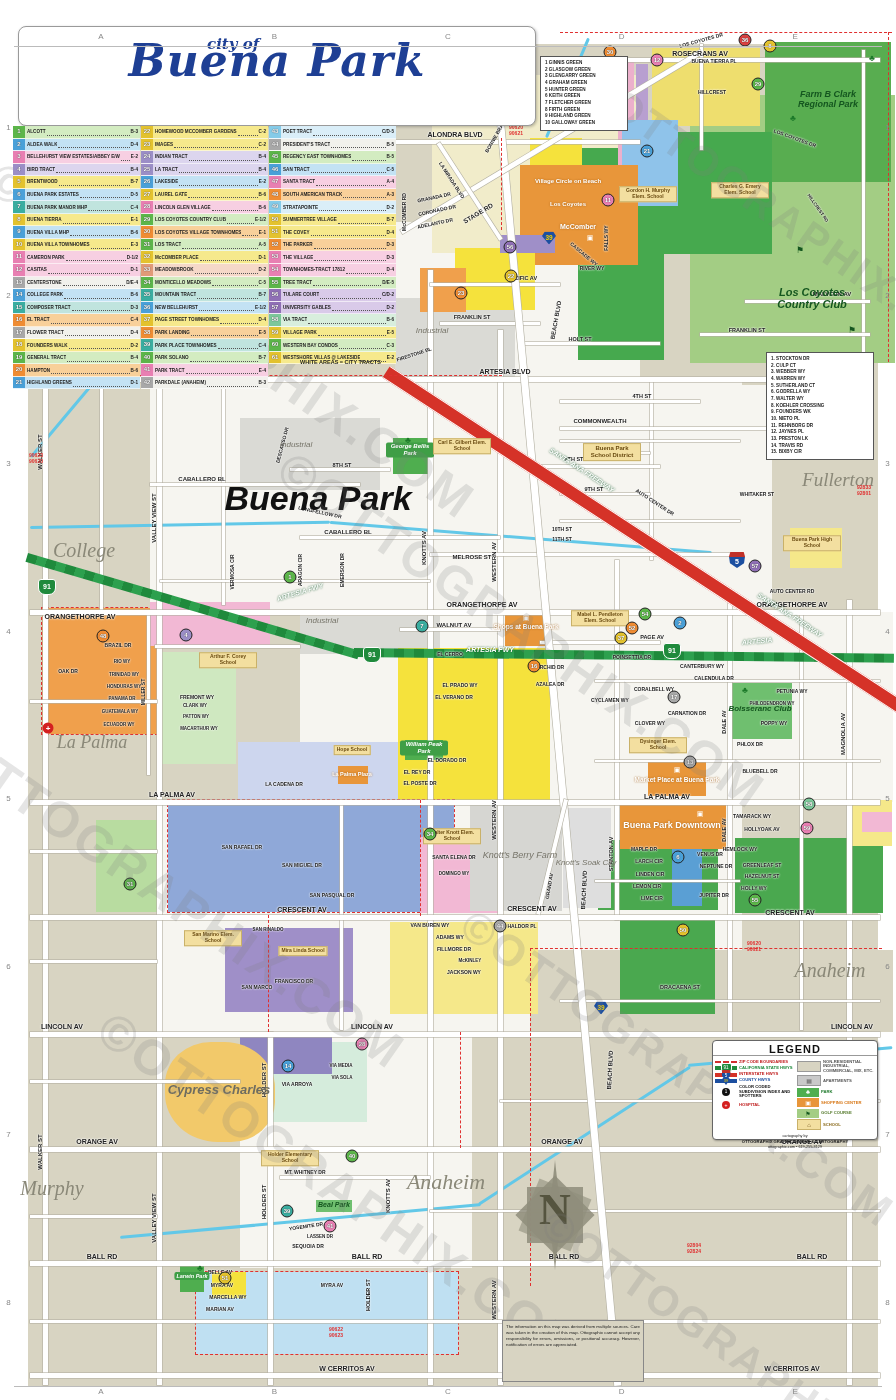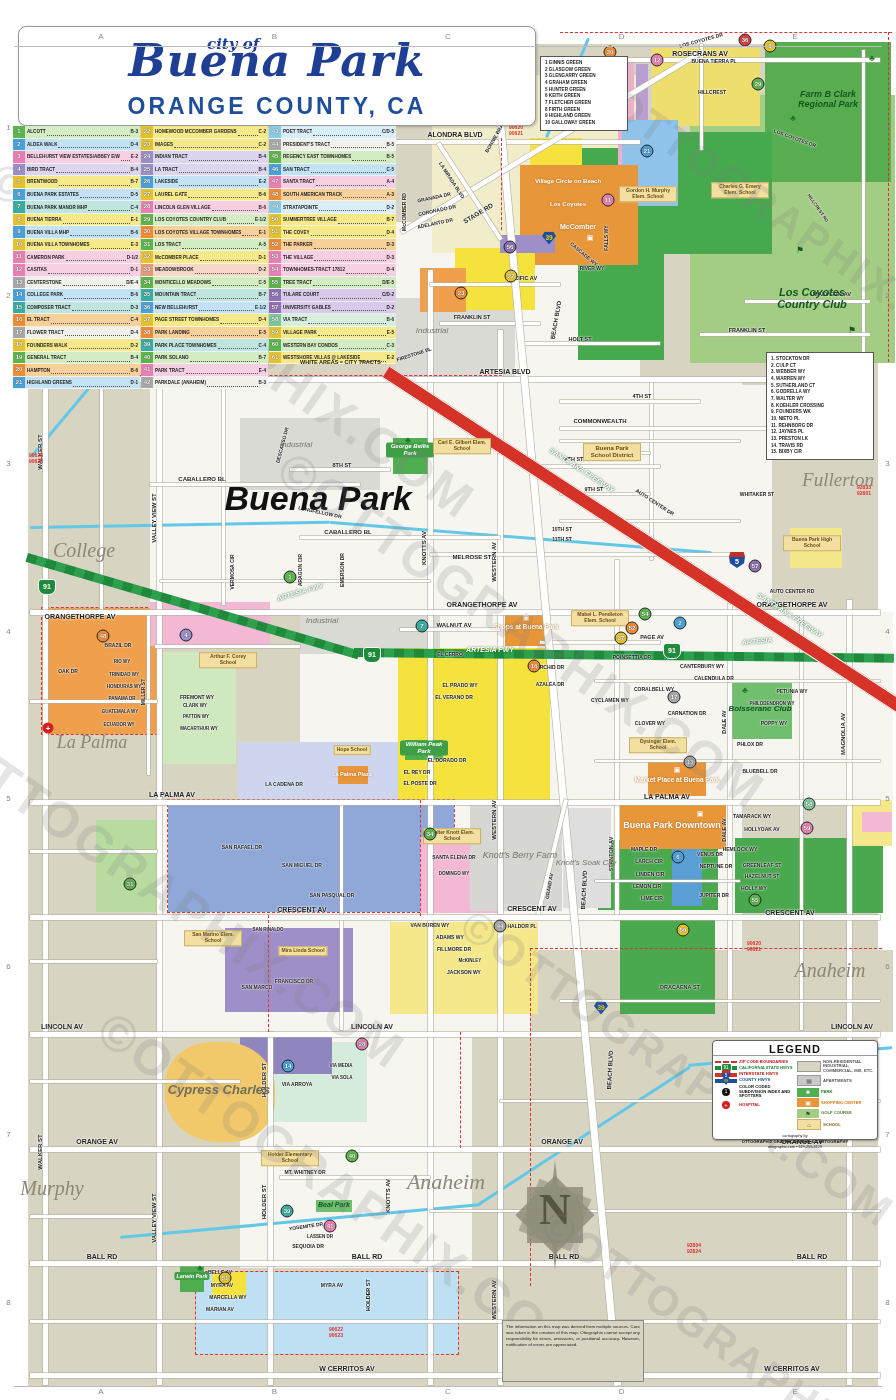--- a/index.html
+++ b/index.html
@@ -600,21 +600,20 @@
       <div>4</div>
       <div>5</div>
       <div>6</div>
       <div>7</div>
       <div>8</div>
     </div>
 
   <div id="titlecard">
     <div class="pre">city of</div>
     <div class="name">Buena Park</div>
-    <div class="sub">ORANGE COUNTY, CA</div>
   </div>
 
   <div id="index">
     <div class="idx-col" id="idx1">
         <div class="idx-row" style="background: rgb(211, 236, 193);">
           <div class="idx-num" style="background: rgb(92, 181, 74);">1</div>
           <div class="idx-name">ALCOTT</div>
           <div class="idx-dots"></div>
           <div class="idx-ref">B-3</div>
         </div>

